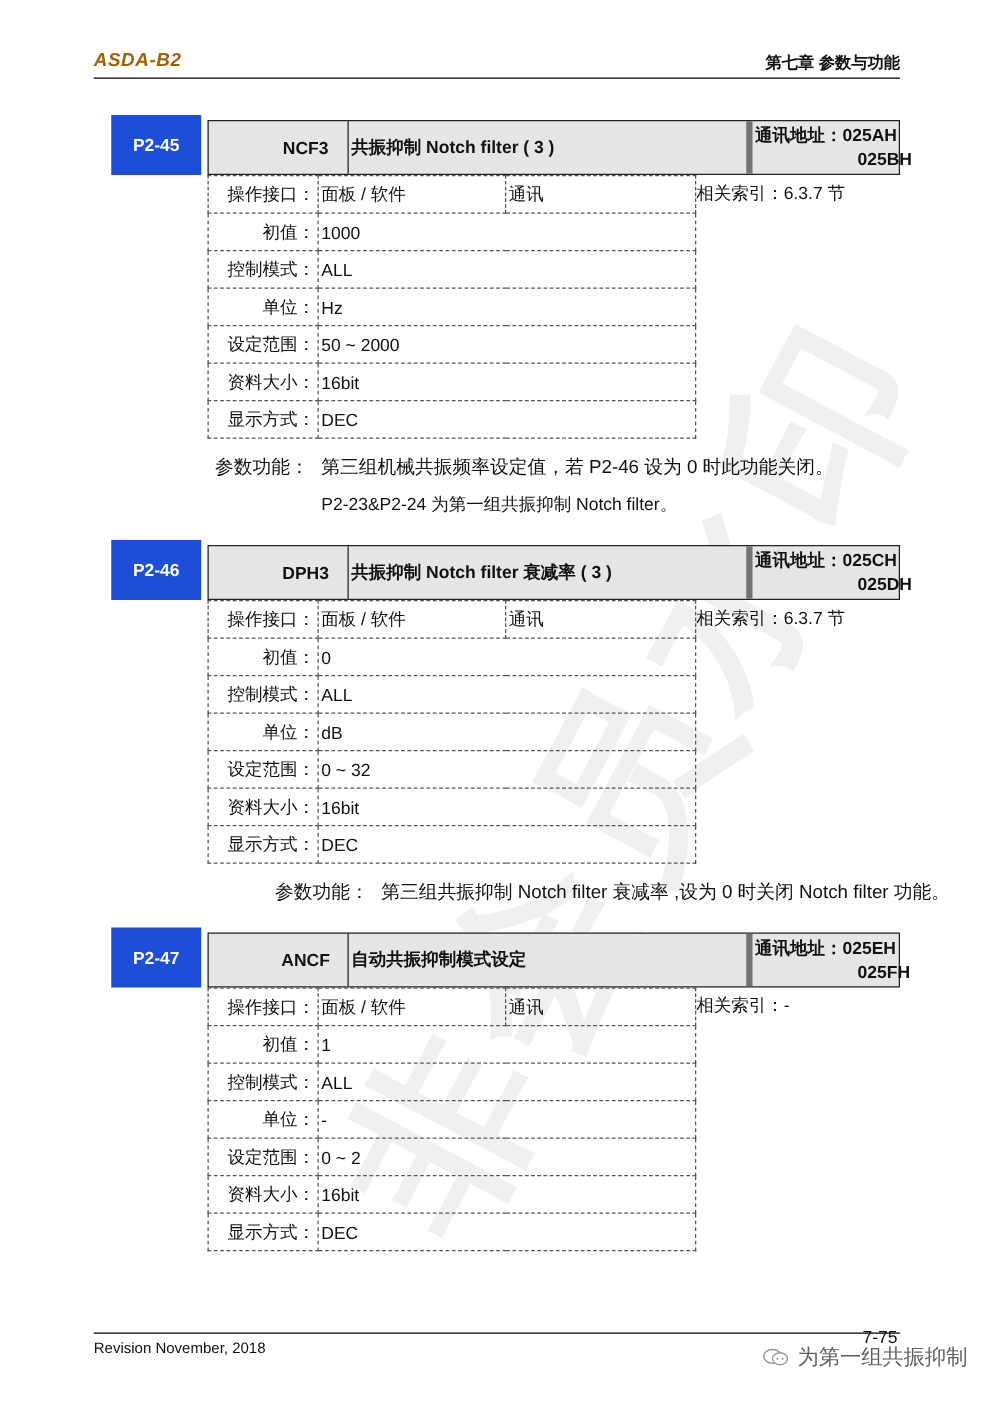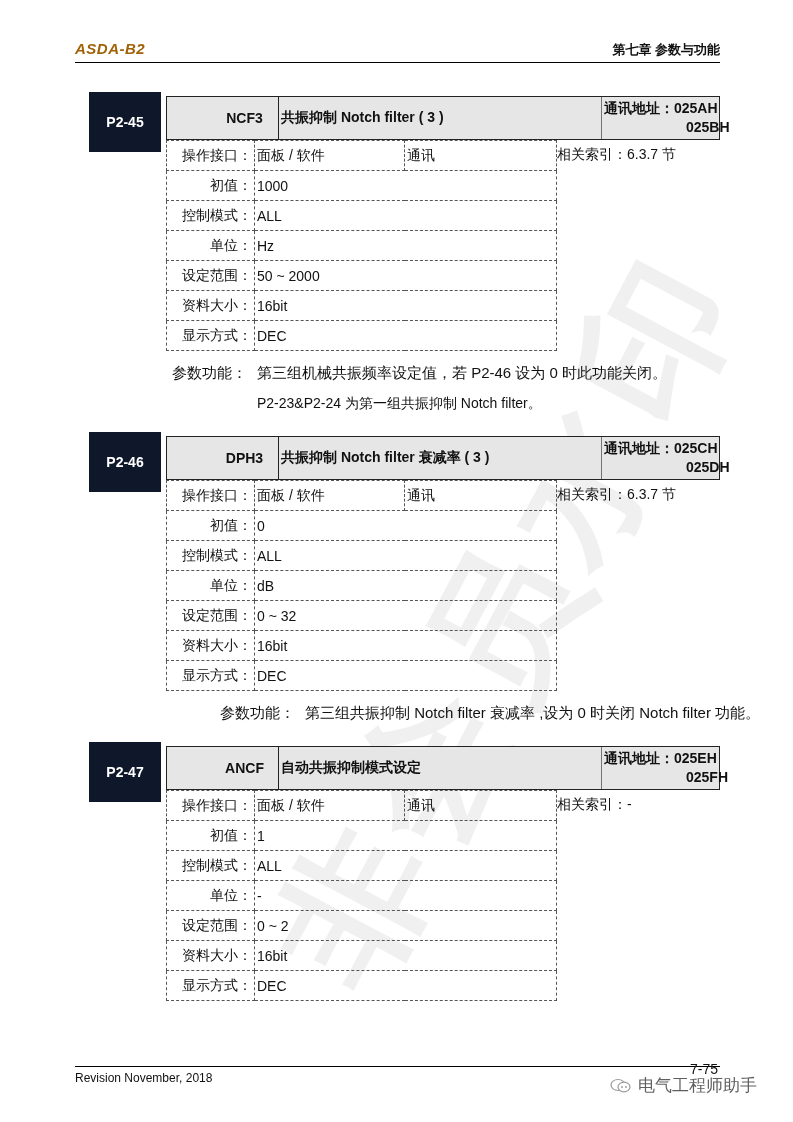--- a/index.html
+++ b/index.html
@@ -6,24 +6,24 @@
   body {
     width: 793px; height: 1122px; position: relative; overflow: hidden;
     background: #ffffff; color: #111;
     font-family: "Liberation Sans", "DejaVu Sans", sans-serif;
   }
   .page-header { position: absolute; left: 75px; top: 38px; width: 645px; height: 24px; border-bottom: 1.5px solid #000; }
   .logo { position: absolute; left: 0; top: 2px; font-size: 15px; font-weight: bold; font-style: italic; letter-spacing: 0.5px; color: #a16207; }
   .chapter { position: absolute; right: 0; top: 3px; font-size: 13px; font-weight: bold; color: #111; }
 
   .param { position: absolute; left: 0; width: 793px; }
-  .param-id { position: absolute; left: 89px; top: 0; width: 72px; height: 60px; background: #0f172a; color: #fff; font-weight: bold; font-size: 14px; display: flex; align-items: center; justify-content: center; }
+  .param-id { position: absolute; left: 89px; top: 0; width: 72px; height: 48px; background: #1d4ed8; color: #fff; font-weight: bold; font-size: 14px; display: flex; align-items: center; justify-content: center; }
   .hdr { position: absolute; left: 166px; top: 4px; width: 554px; height: 44px; border: 1px solid #222; background: #e6e6e6; box-sizing: border-box; display: flex; }
   .hdr .abbr { width: 67px; border-right: 1px solid #222; display: flex; align-items: center; justify-content: center; font-weight: bold; font-size: 14px; margin-left: 44px; }
-  .hdr .title { width: 323px; border-right: 1px solid #737373; display: flex; align-items: center; padding-left: 2px; font-weight: bold; font-size: 14px; box-sizing: border-box; }
+  .hdr .title { width: 323px; border-right: 5px solid #737373; display: flex; align-items: center; padding-left: 2px; font-weight: bold; font-size: 14px; box-sizing: border-box; }
   .hdr .addr { flex: 1; position: relative; font-weight: bold; font-size: 14px; }
   .hdr .addr .l1 { position: absolute; left: 2px; top: 3px; white-space: nowrap; }
   .hdr .addr .l2 { position: absolute; left: 84px; top: 22px; }
 
   .body-table { position: absolute; left: 166px; top: 48px; width: 391px; border-collapse: collapse; font-size: 14px; }
   .body-table td { border: 1px dashed #555; height: 30px; padding: 0 0 0 2px; box-sizing: border-box; vertical-align: middle; }
   .body-table td.lbl { width: 88px; text-align: right; padding-right: 2px; padding-left: 0; white-space: nowrap; }
   .body-table td.v1 { width: 150px; }
   .ref { position: absolute; left: 557px; top: 54px; font-size: 14px; white-space: nowrap; }
   .func { position: absolute; left: 172px; font-size: 15px; white-space: nowrap; }
@@ -195,14 +195,14 @@
 
 <div class="wechat">
   <span class="wechat-icon">
     <svg width="22" height="16" viewBox="0 0 22 16">
         <ellipse cx="8" cy="7" rx="7" ry="5.5" fill="none" stroke="#888" stroke-width="1.2"></ellipse>
         <ellipse cx="14" cy="9" rx="6" ry="4.8" fill="#fff" stroke="#888" stroke-width="1.2"></ellipse>
         <circle cx="12" cy="9" r="0.9" fill="#888"></circle>
         <circle cx="16" cy="9" r="0.9" fill="#888"></circle>
       </svg>
   </span>
-  <span>电气工程师助手</span>
+  <span>为第一组共振抑制</span>
 </div>
 
 </body></html>

